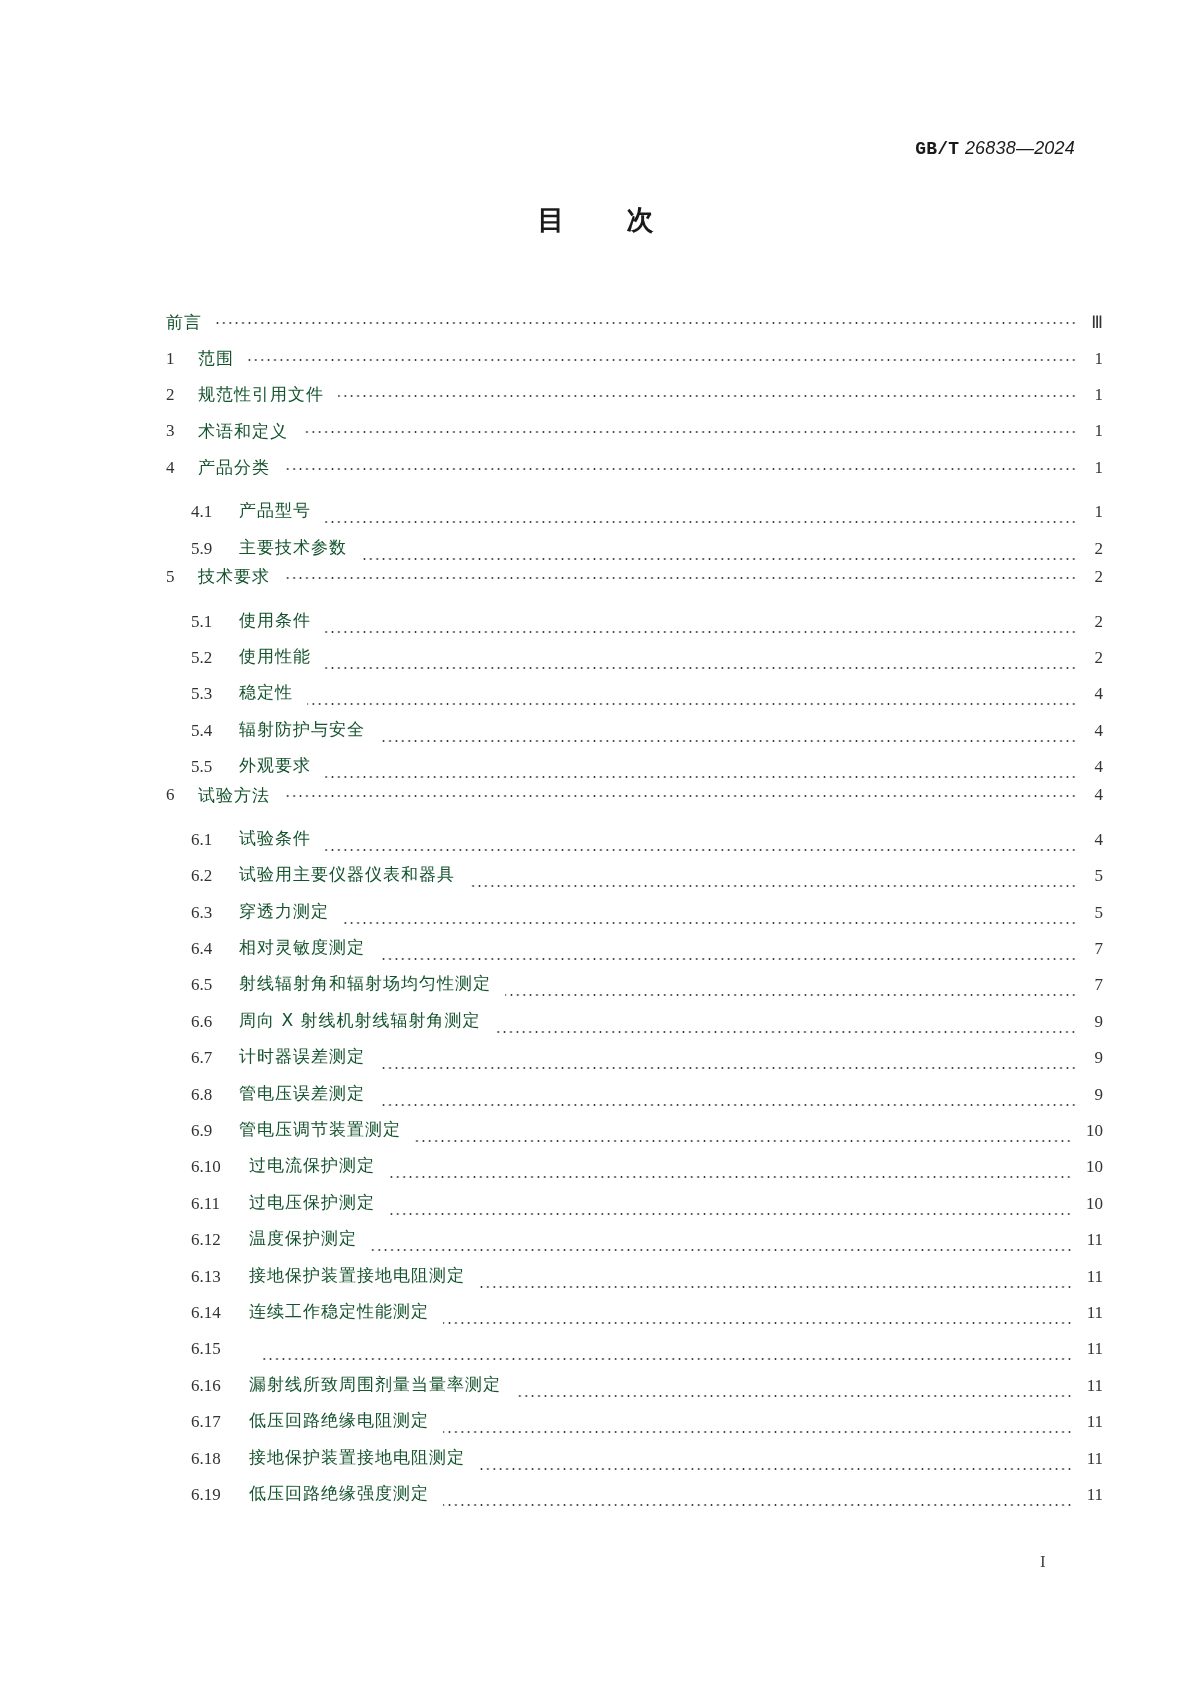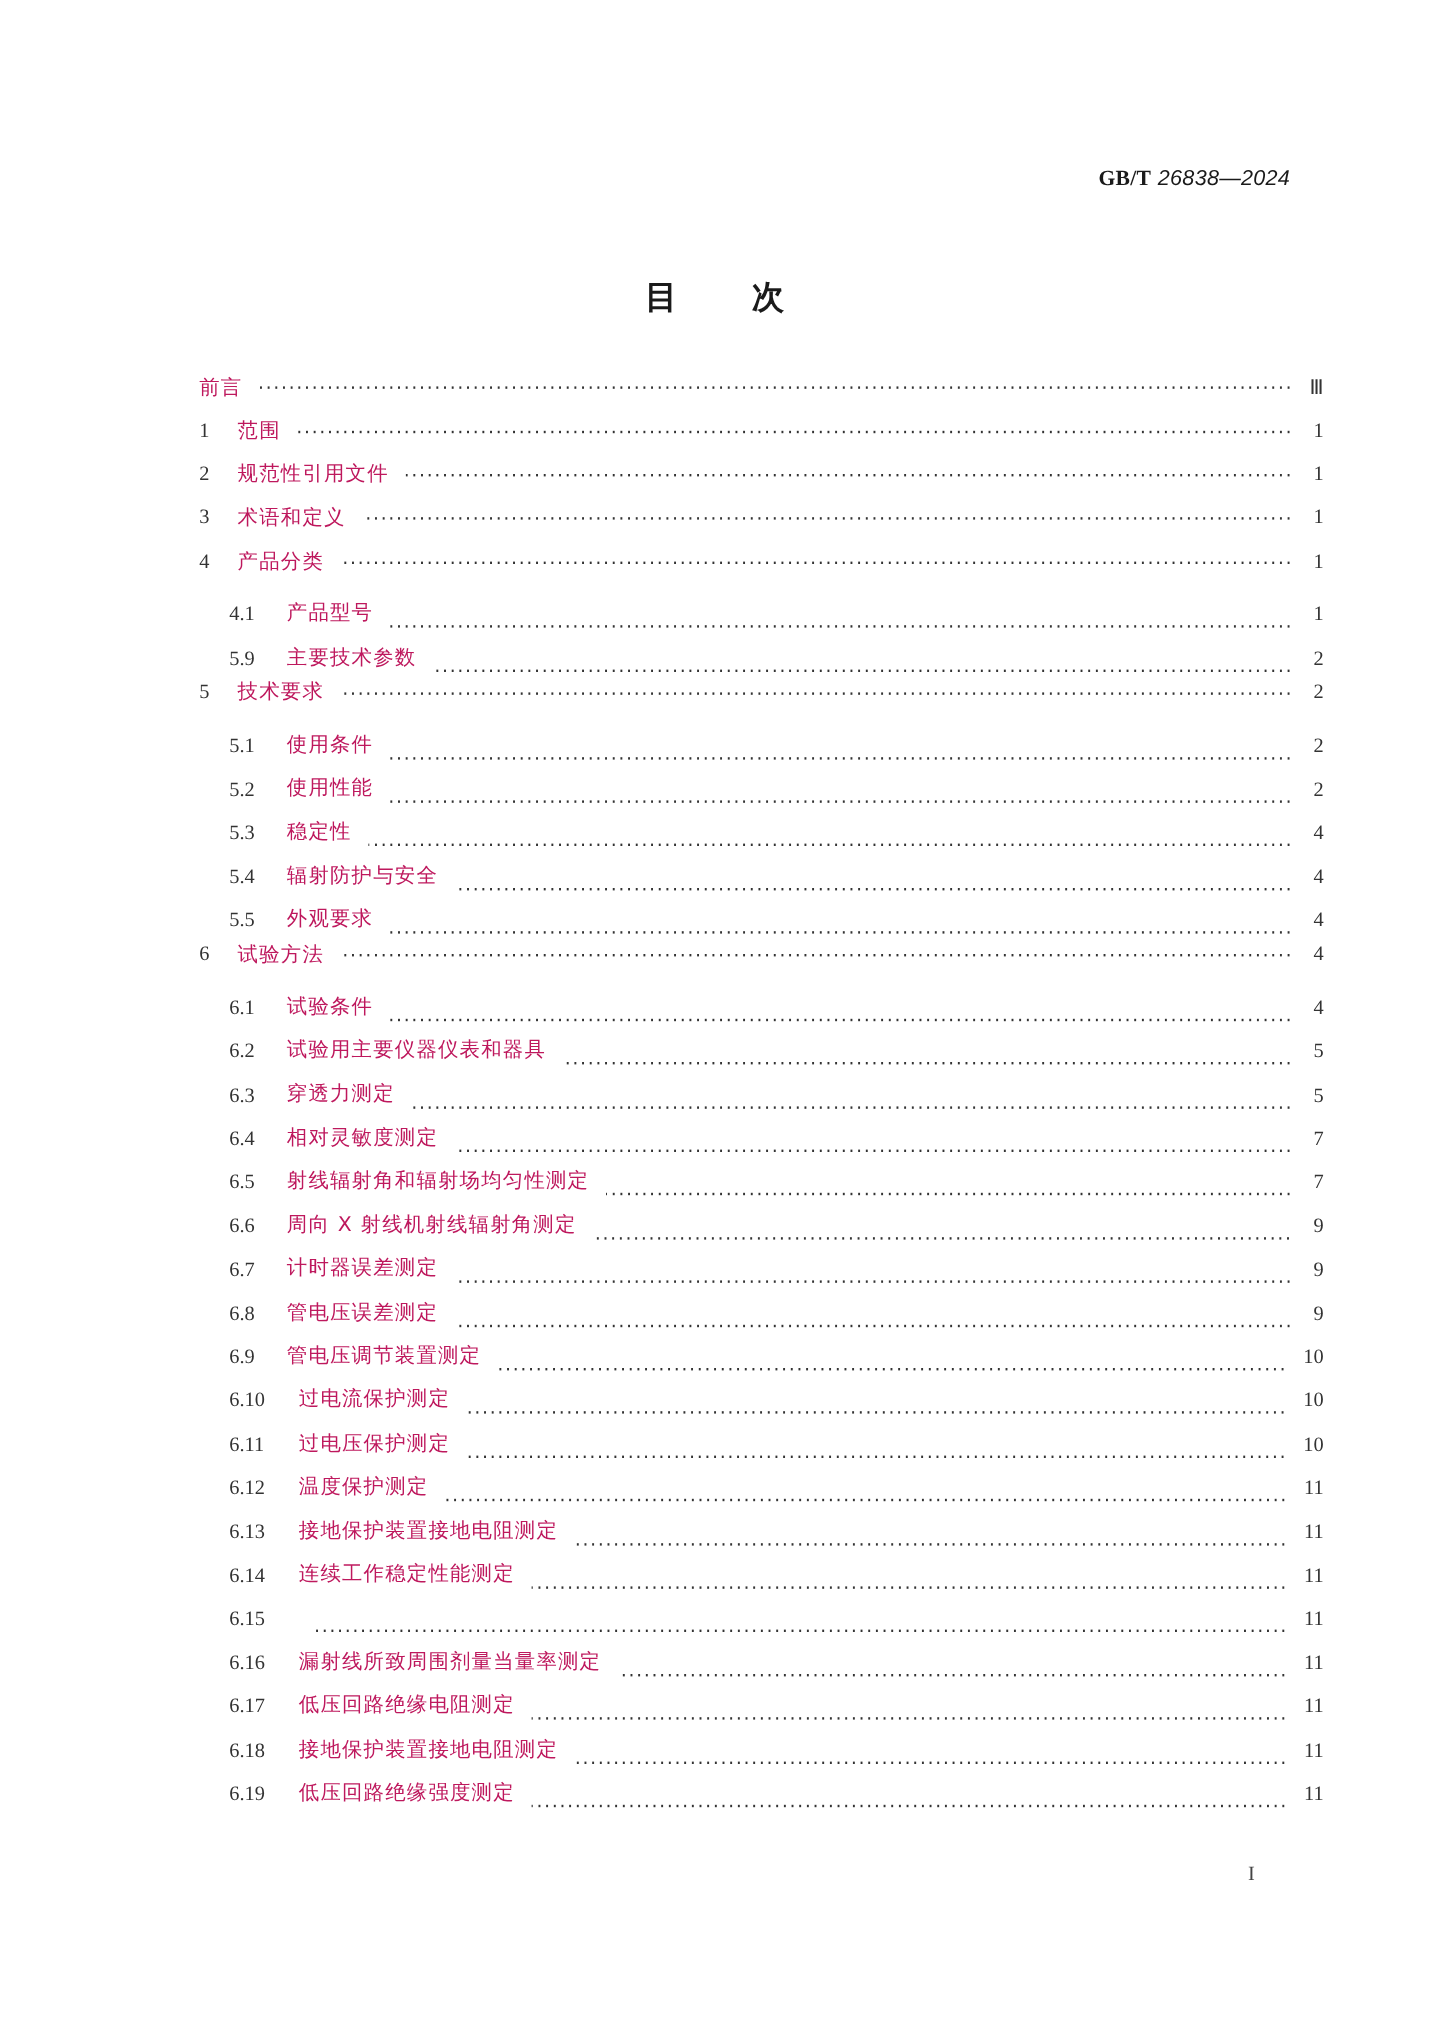--- a/index.html
+++ b/index.html
@@ -1,29 +1,29 @@
 <!DOCTYPE html>
 <html><head>
 <meta charset="utf-8">
 <style>
   html, body { margin: 0; padding: 0; background: #ffffff; }
   body { width: 1191px; height: 1684px; position: relative; overflow: hidden;
          font-family: "DejaVu Serif", "Liberation Serif", serif; color: #1a1a1a; }
   .std-code { position: absolute; top: 138px; right: 116px; font-size: 17px; letter-spacing: 0.2px; white-space: nowrap; }
-  .std-code .prefix { font-family: Liberation Serif, serif; font-weight: bold; font-size: 18px; }
+  .std-code .prefix { font-family: Liberation Mono, monospace; font-weight: bold; font-size: 18px; }
   .std-code .num { font-family: "Liberation Sans", sans-serif; font-size: 18px; font-style: italic; }
   .toc-title { position: absolute; top: 202px; left: 0; width: 1191px; text-align: center;
-               font-family: "DejaVu Sans", sans-serif; font-size: 27px; font-weight: bold; letter-spacing: 62px; text-indent: 62px; margin-top: 28px; }
+               font-family: "DejaVu Sans", sans-serif; font-size: 27px; font-weight: bold; letter-spacing: 62px; text-indent: 62px; }
   .toc { position: absolute; top: 304px; left: 166px; width: 937px; }
   .row { position: relative; height: 36.4px; display: flex; align-items: center; font-size: 17px; white-space: nowrap; }
   .row.l2 { padding-left: 25px; align-items: flex-end; }
   .num-col { display: inline-block; width: 32px; font-family: "Liberation Serif", serif; font-size: 17px; color: #333; }
   .row.l2 .num-col { width: 48px; }
   .row.l2.wide .num-col { width: 58px; }
-  .label { font-family: "DejaVu Sans", sans-serif; font-size: 17px; letter-spacing: 1px; color: #be185d; }
+  .label { font-family: "DejaVu Sans", sans-serif; font-size: 17px; letter-spacing: 1px; color: #14532d; }
   .leader { flex: 1; margin: 0 14px 0 14px; height: 2px; position: relative; top: 1px;
             background-image: radial-gradient(circle, #333 0.9px, transparent 1.1px);
             background-size: 6.4px 2px; background-repeat: repeat-x; background-position: right center; }
   .page { font-family: "Liberation Serif", serif; font-size: 17px; min-width: 12px; text-align: right; color: #333; }
   .footer-page { position: absolute; top: 1552px; left: 1040px; font-family: "Liberation Serif", serif; font-size: 17px; color: #444; }
 </style>
 </head>
 <body>
 
 <div class="std-code">

